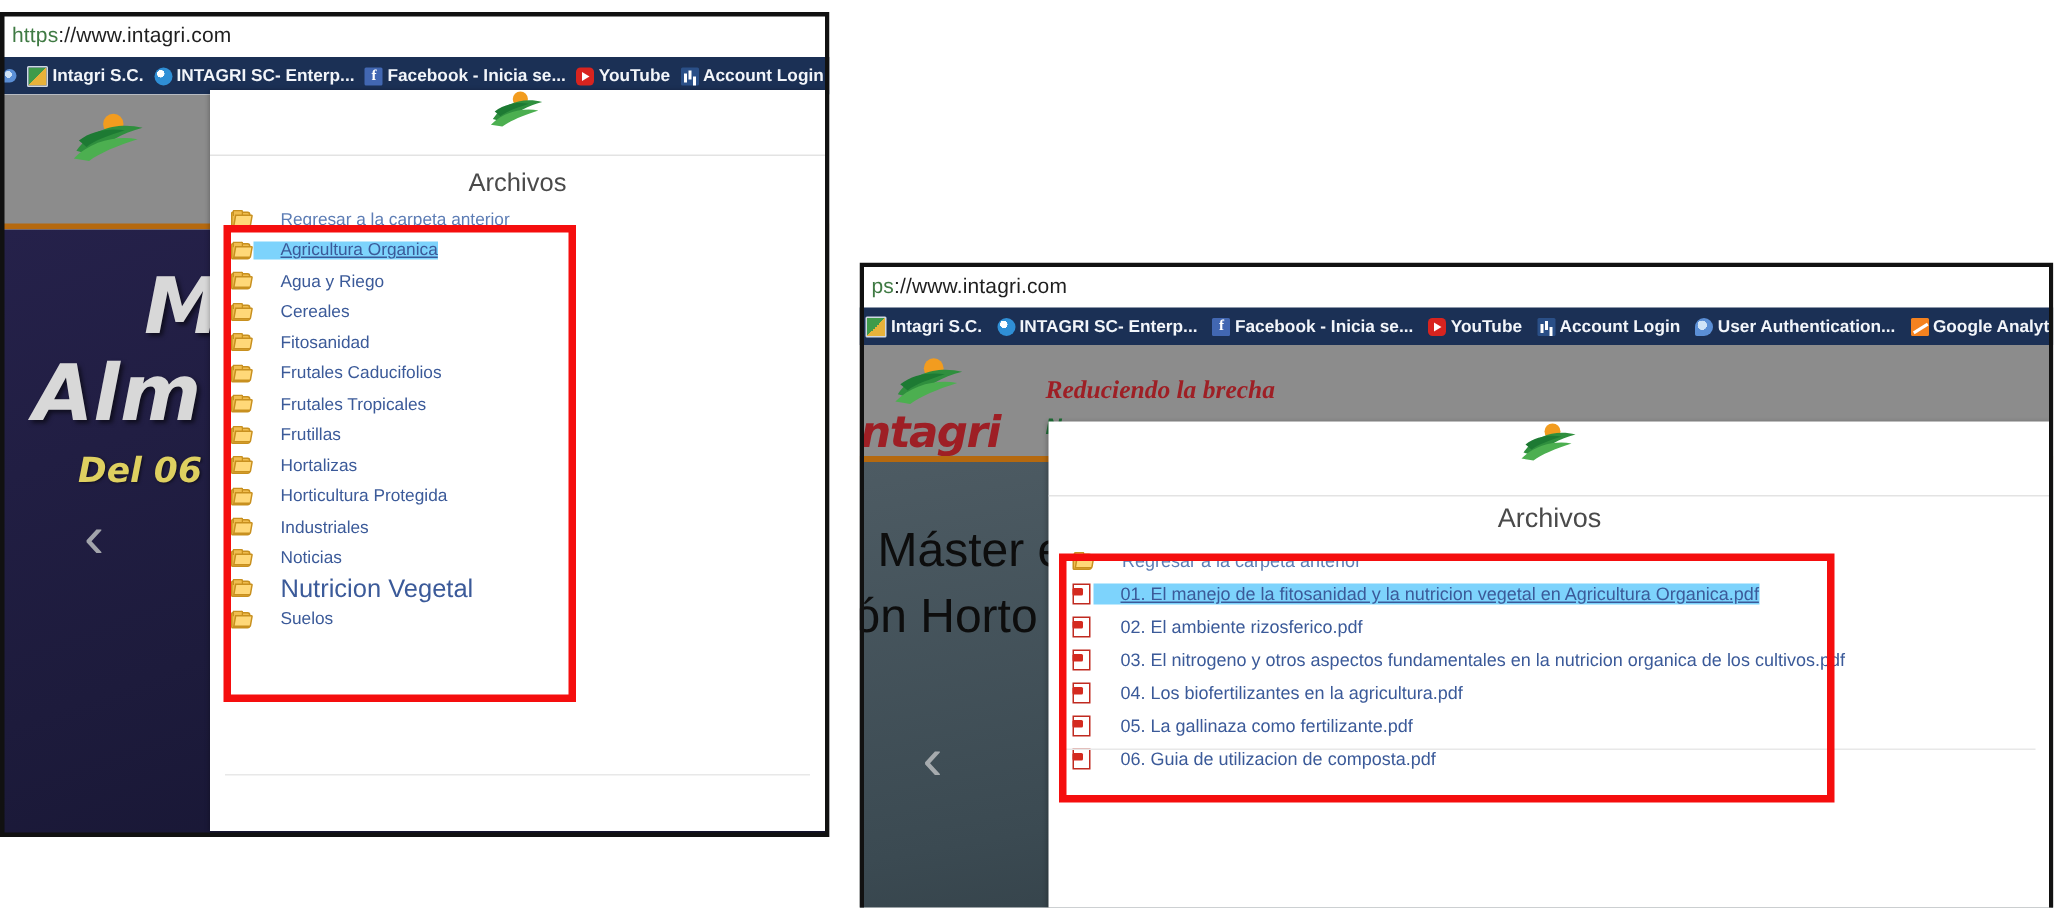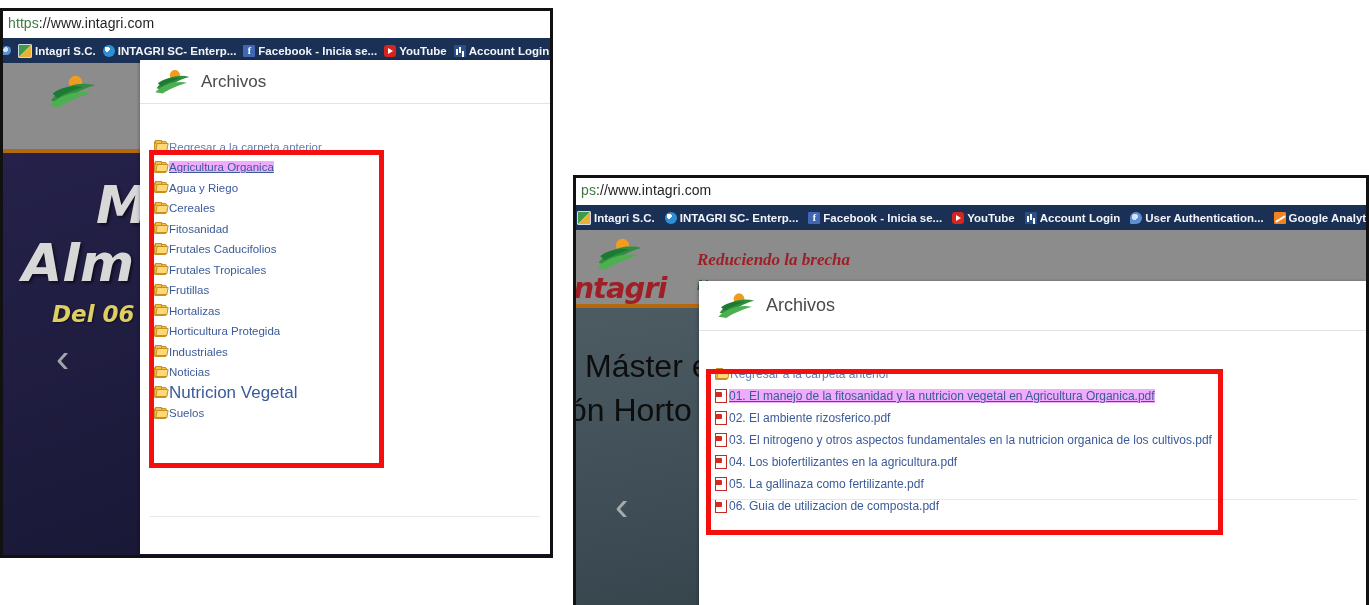--- a/index.html
+++ b/index.html
@@ -55,40 +55,40 @@
   .hero-b{background:linear-gradient(170deg,#4d5b63 0%,#3b4a52 60%,#2c383f 100%);}
   .hero-title{position:absolute;color:#d8d8d8;font-weight:bold;font-style:italic;white-space:nowrap;
               text-shadow:2px 2px 3px rgba(0,0,0,.55);font-family:"DejaVu Sans",sans-serif;}
   .hero-title2{position:absolute;color:#0d0d0d;white-space:nowrap;font-family:"Liberation Sans",sans-serif;}
   .hero-date{position:absolute;color:#ded060;font-weight:bold;font-style:italic;white-space:nowrap;
              text-shadow:1px 1px 2px rgba(0,0,0,.5);font-family:"DejaVu Sans",sans-serif;}
   .hero-arrow{position:absolute;color:#b9bcbe;font-size:40px;line-height:1;opacity:.85;}
 
   
   .modal{position:absolute;background:#ffffff;box-shadow:-1px 0 3px rgba(0,0,0,.25);overflow:hidden;}
-  .modal-head{display:flex;align-items:center;gap:9px;border-bottom:1px solid #e3e3e3;box-sizing:border-box;}
+  .modal-head{display:flex;align-items:center;gap:26px;border-bottom:1px solid #e3e3e3;box-sizing:border-box;flex-direction:column;}
   .modal-title{color:#4a4a4a;font-weight:normal;}
   .modal-foot{position:absolute;left:10px;right:10px;border-top:1px solid #e8e8e8;}
 
   
   .mark{position:relative;flex:none;display:block;}
   .mark svg{display:block;width:100%;height:100%;}
 
   
   .rows{position:absolute;}
   .row{display:flex;align-items:center;white-space:nowrap;}
   .row-ico{flex:none;display:block;position:relative;}
   .folder-ico{background:#f0bd4e;border:1px solid #c8901f;border-radius:1px 2px 2px 1px;}
   .folder-ico:before{content:"";position:absolute;left:0;top:-2px;width:45%;height:3px;background:#f0bd4e;border:1px solid #c8901f;border-bottom:none;border-radius:1px 1px 0 0;}
   .folder-ico:after{content:"";position:absolute;left:1px;top:1px;right:-2px;bottom:0;background:#ffd878;border:1px solid #c8901f;transform:skewX(-10deg);border-radius:0 1px 1px 0;}
   .pdf-ico{background:#ffffff;border:1px solid #c02a20;position:relative;}
   .pdf-ico:after{content:"";position:absolute;left:-1px;top:2px;width:72%;height:42%;background:#d42a1f;border-radius:1px;}
-  .row-label{color:#3b5a99;text-decoration:none;}
+  .row-label{color:#3b5a99;text-decoration:none;padding-left:18px;}
   .row-label.muted{color:#5d7db5;}
-  .row.active .row-label{text-decoration:underline;background:#f0abfc;}
+  .row.active .row-label{text-decoration:underline;background:#7dd3fc;}
 
   .redbox{position:absolute;border:5px solid #f50e0e;box-sizing:border-box;pointer-events:none;}
 </style>
 </head>
 <body>
 
 <div class="browser" id="left-window" style="left:0px;top:8px;width:553px;height:550px;">
 
   <div class="urlbar" style="left:0;top:0;right:0;height:30px;position:absolute;">
     <span class="url-scheme">https</span>

